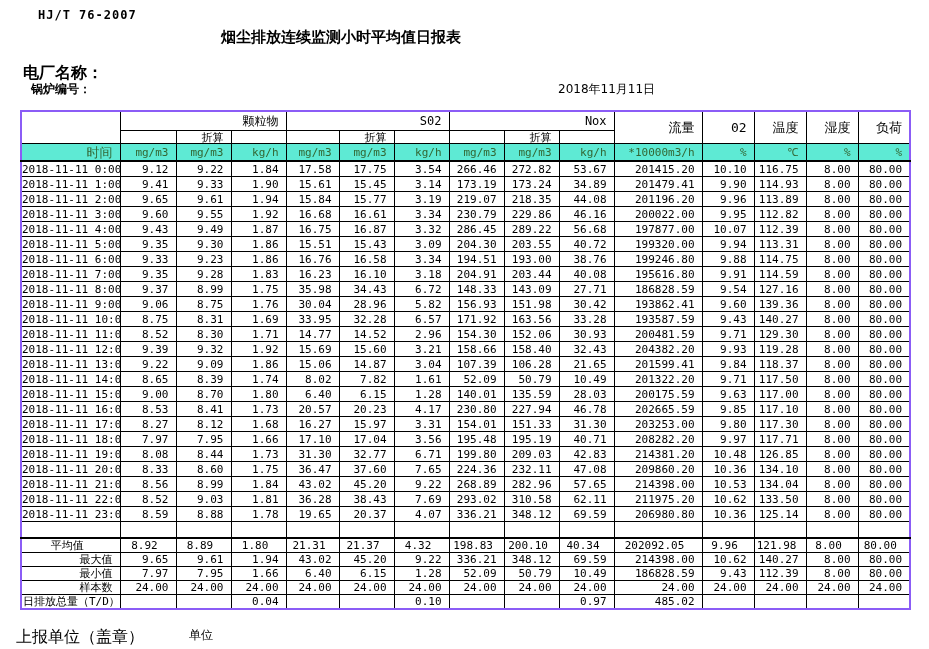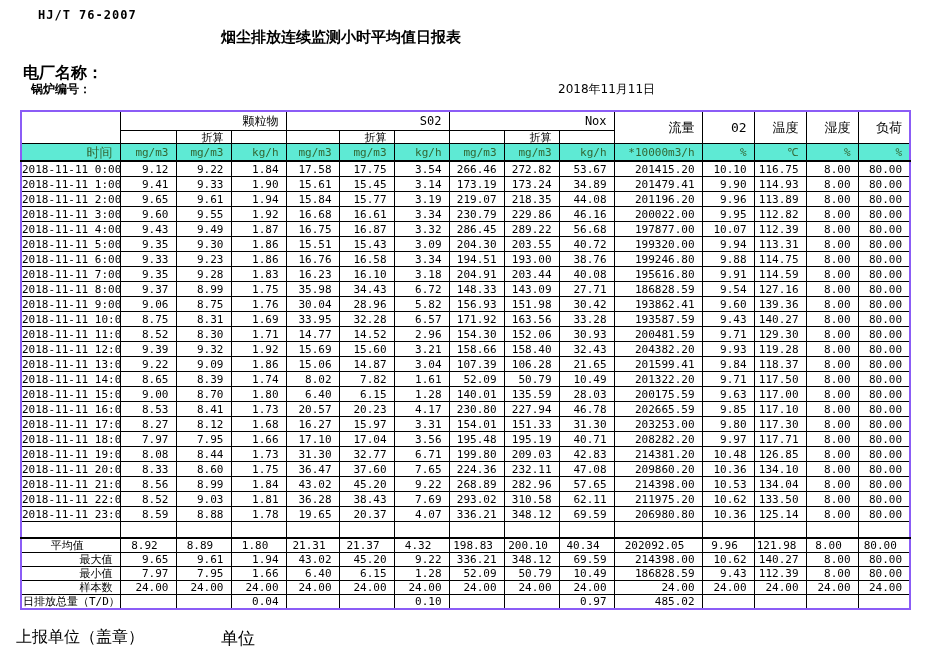--- a/index.html
+++ b/index.html
@@ -34,21 +34,21 @@
 
   td.time { text-align:right; padding-right:8px; }
   tr.blank-row td { height:15px; }
   tr.sum-first td { border-top-width:2px;text-align:center; }
   tr.summary-row td { height:13px; }
   td.sum-label { font-family:"DejaVu Sans", sans-serif; text-align:right; padding-right:2px; font-size:12px; }
   td.sum-label.left { text-align:center; padding-left:1px; padding-right:0; overflow:visible; }
 
   .foot-note { position:absolute; left:16px; top:609px; font-size:12px; }
   .foot-report { position:absolute; left:16px; top:627px; font-size:16px; }
-  .foot-unit { position:absolute; left:221px; top:627px; font-size:17px; }
+  .foot-unit { position:absolute; left:189px; top:627px; font-size:12px; }
 </style>
 </head>
 <body>
 
 <div class="page">
 
   <div class="doc-code">HJ/T  76-2007</div>
   <div class="title-wrap">
     <span class="title">烟尘排放连续监测小时平均值日报表</span>
   </div>

